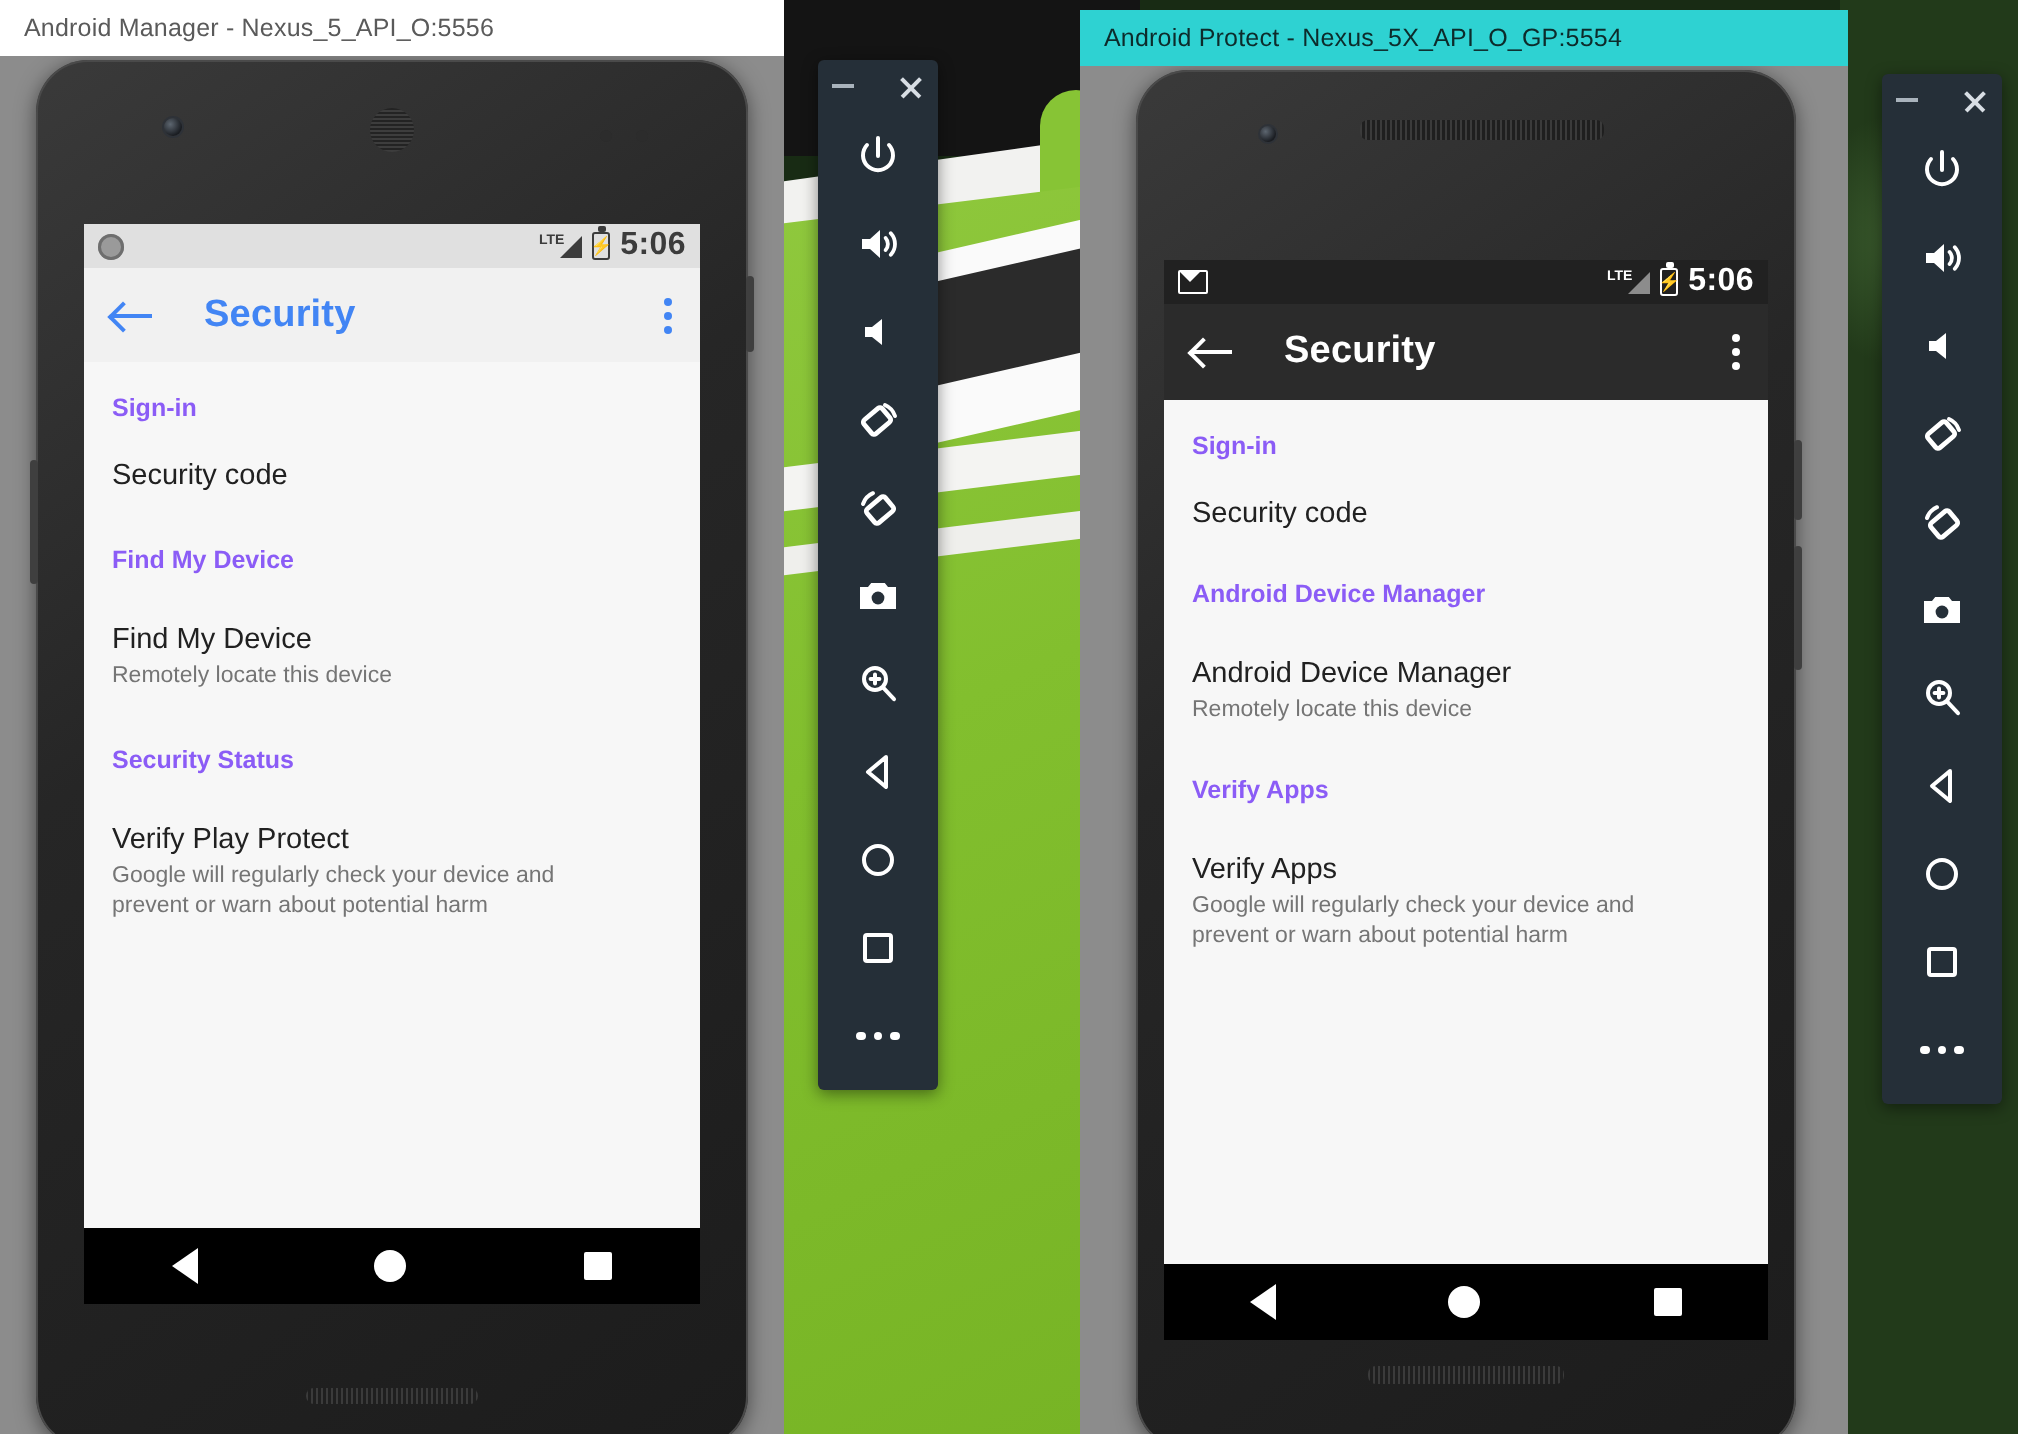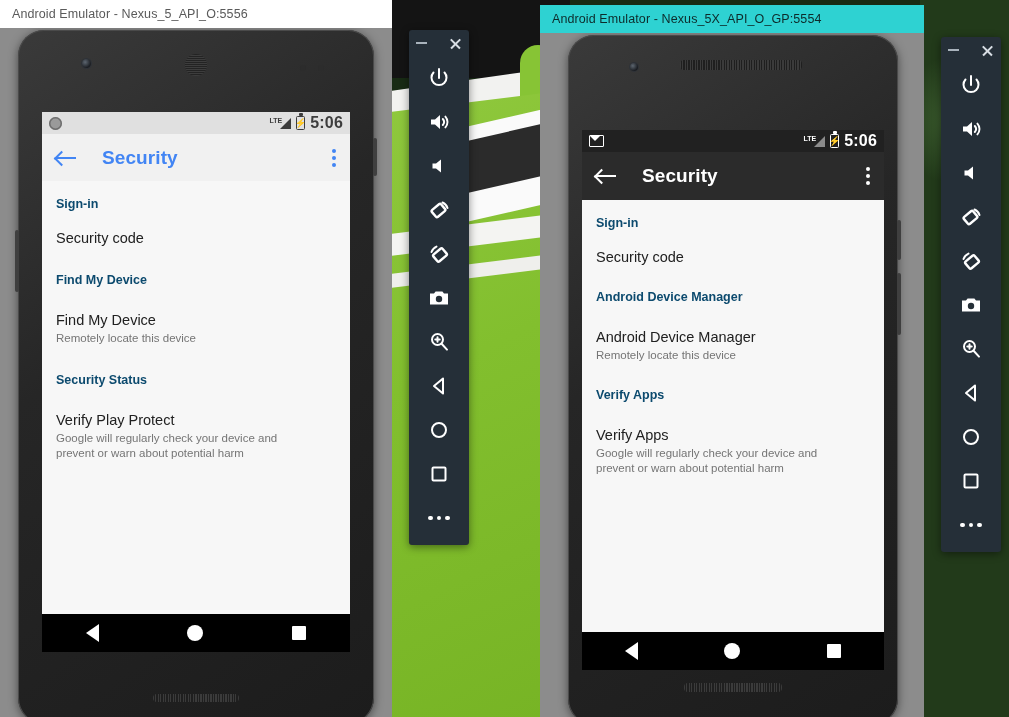--- a/index.html
+++ b/index.html
@@ -159,21 +159,21 @@
     content:""; position:absolute; left:0px; top:3px; width:9px; height:9px;
     border-left:2px solid currentColor; border-bottom:2px solid currentColor;
     transform: rotate(45deg);
   }
   .tb-title { font-size: 19px; font-weight: bold; letter-spacing: .1px; }
   .kebab { display: flex; flex-direction: column; gap: 3px; }
   .kebab span { width: 4px; height: 4px; border-radius: 50%; background: currentColor; }
 
   .content { background: #f7f7f7; padding: 0 14px; }
   .section-head {
-    color: #0c4a6e; font-size: 12.5px; font-weight: bold;
+    color: #8b5cf6; font-size: 12.5px; font-weight: bold;
     padding-top: 16px; padding-bottom: 2px;
   }
   .pref { padding-top: 16px; }
   .pref-title { font-size: 14.5px; color: #212121; line-height: 1.25; }
   .pref-sub { font-size: 11.5px; color: #757575; line-height: 1.35; margin-top: 2px; }
 
   .navbar {
     background: #000; display: flex; align-items: center;
     justify-content: space-around; height: 38px;
   }
@@ -224,21 +224,21 @@
     <div class="arm"></div>
     <div class="body"></div>
     <div class="head"></div>
     <div class="visor"></div>
     <div class="stripe"></div>
     <div class="stripe2"></div>
   </div>
   <div class="bg-grass"></div>
 
   <div class="emu-window" style="left:0px; top:0px; width:392px; height:717px;">
-    <div class="emu-title inactive">Android Emulator - Nexus_5_API_O:5556</div>
+    <div class="emu-title inactive">Android Manager - Nexus_5_API_O:5556</div>
     <div class="emu-body" style="width:392px; height:689px;">
 
       <div class="device" style="left:18px; top:2px; width:356px; height:694px;">
         <div class="device-frame"></div>
         <div class="cam-dot" style="left:64px; top:29px;"></div>
         <div class="speaker-round" style="left:167px; top:24px;"></div>
         <div class="sensor-pair" style="left:282px; top:35px;">
           <span></span>
             <span></span>
         </div>
@@ -373,21 +373,21 @@
     <div class="ctrl-btn" style="height:44px;">
       <span class="dots3">
           <span></span>
           <span></span>
           <span></span>
         </span>
     </div>
   </div>
 
   <div class="emu-window" style="left:540px; top:5px; width:384px; height:712px;">
-    <div class="emu-title active">Android Emulator - Nexus_5X_API_O_GP:5554</div>
+    <div class="emu-title active">Android Protect - Nexus_5X_API_O_GP:5554</div>
     <div class="emu-body" style="width:384px; height:684px;">
 
       <div class="device" style="left:28px; top:2px; width:330px; height:690px;">
         <div class="device-frame"></div>
         <div class="cam-dot" style="left:62px; top:28px; width:8px; height:8px;"></div>
         <div class="speaker-slot" style="left:112px; top:25px; width:122px; height:10px;"></div>
         <div class="side-btn" style="right:-3px; top:185px; width:4px; height:40px;"></div>
         <div class="side-btn" style="right:-3px; top:238px; width:4px; height:62px;"></div>
         <div class="speaker-slot" style="left:116px; bottom:33px; width:98px; height:9px;"></div>
 

